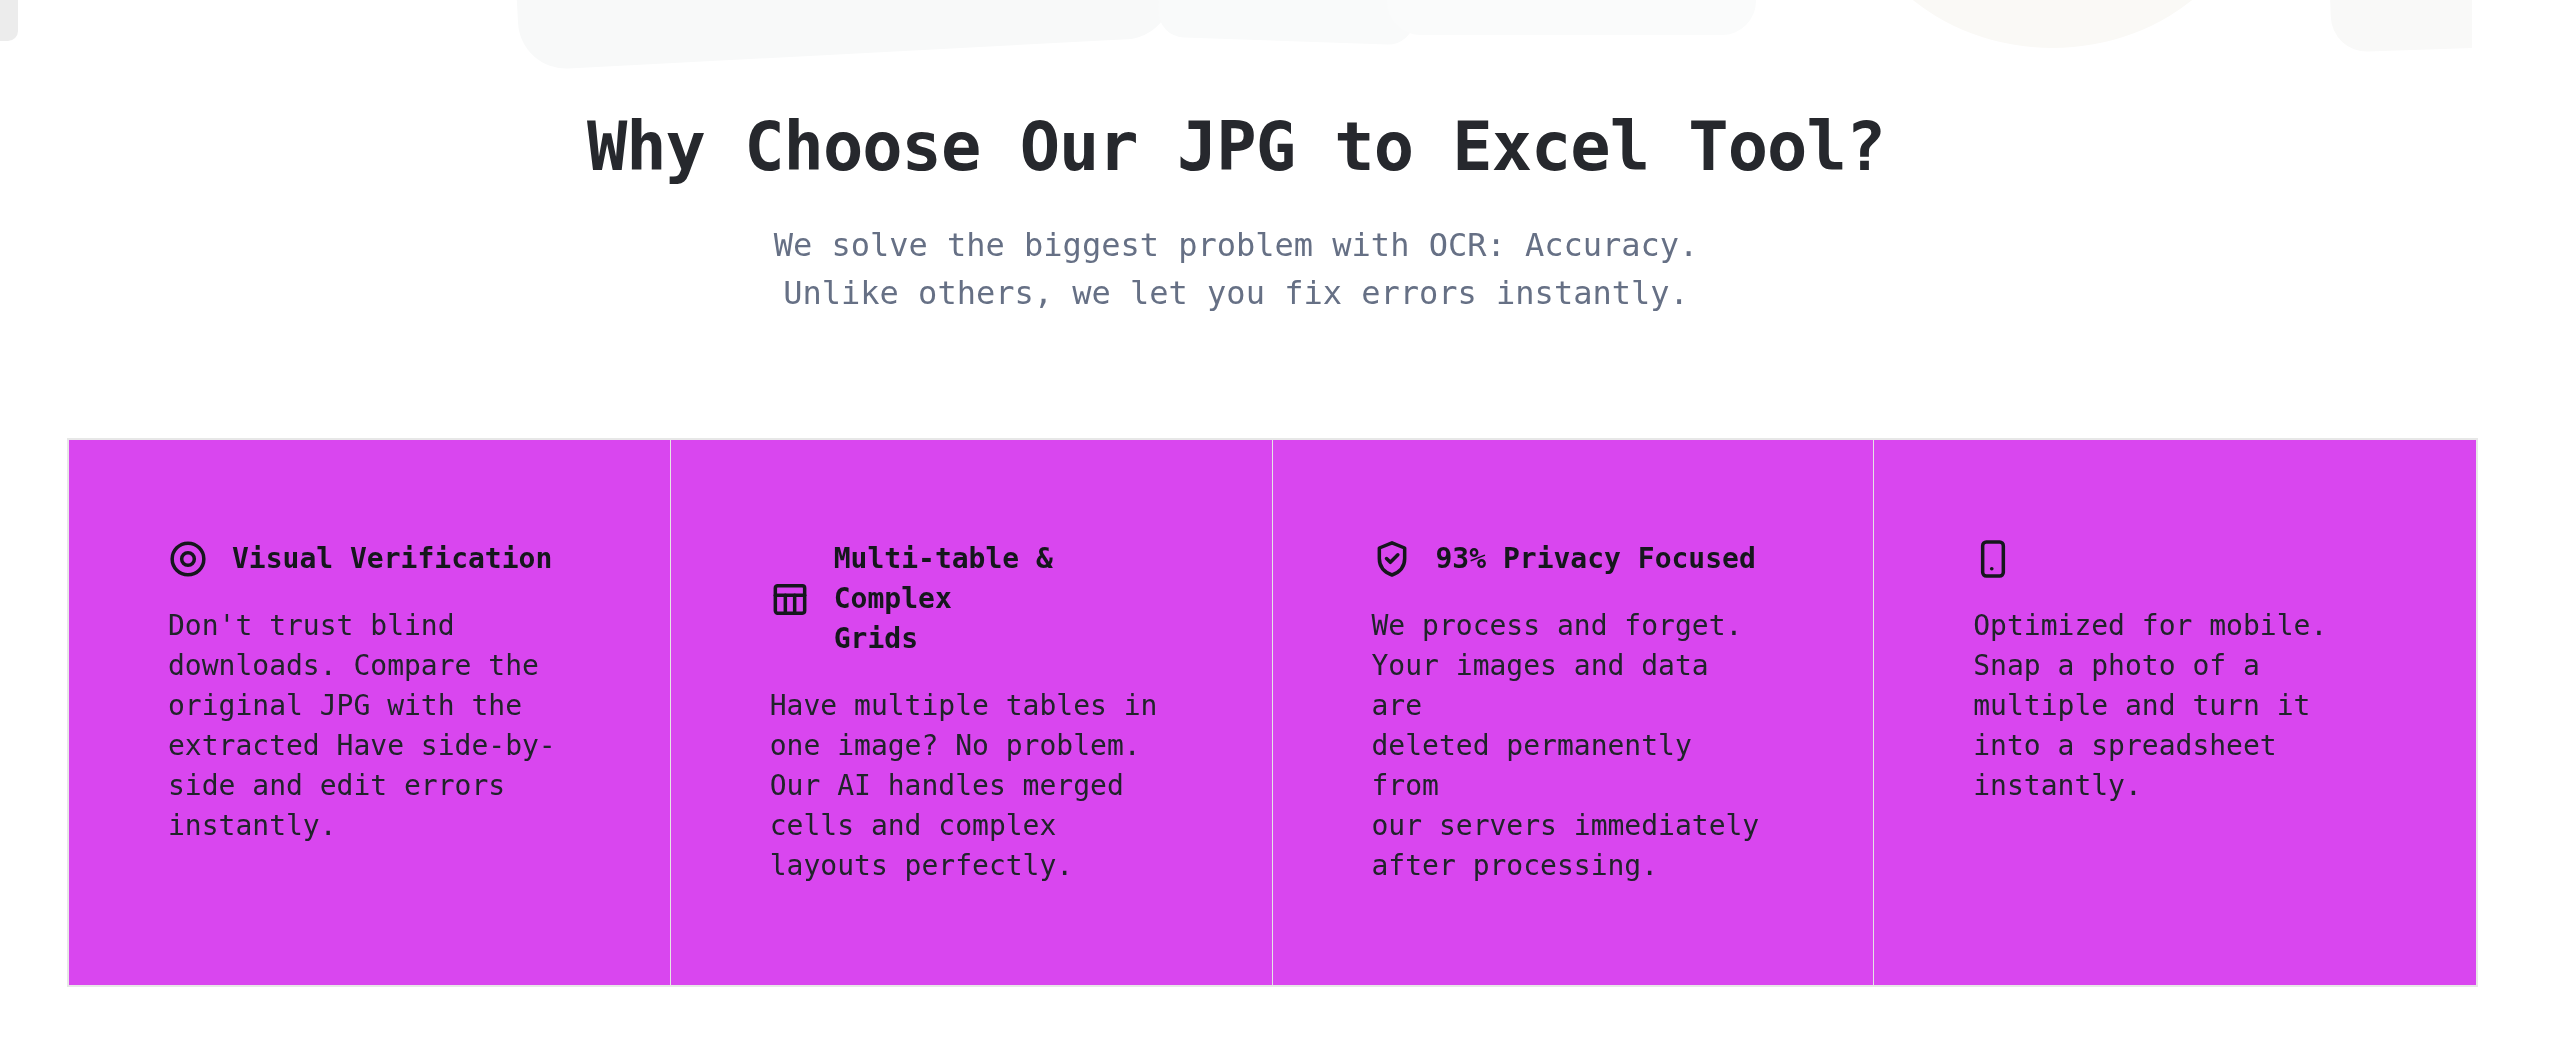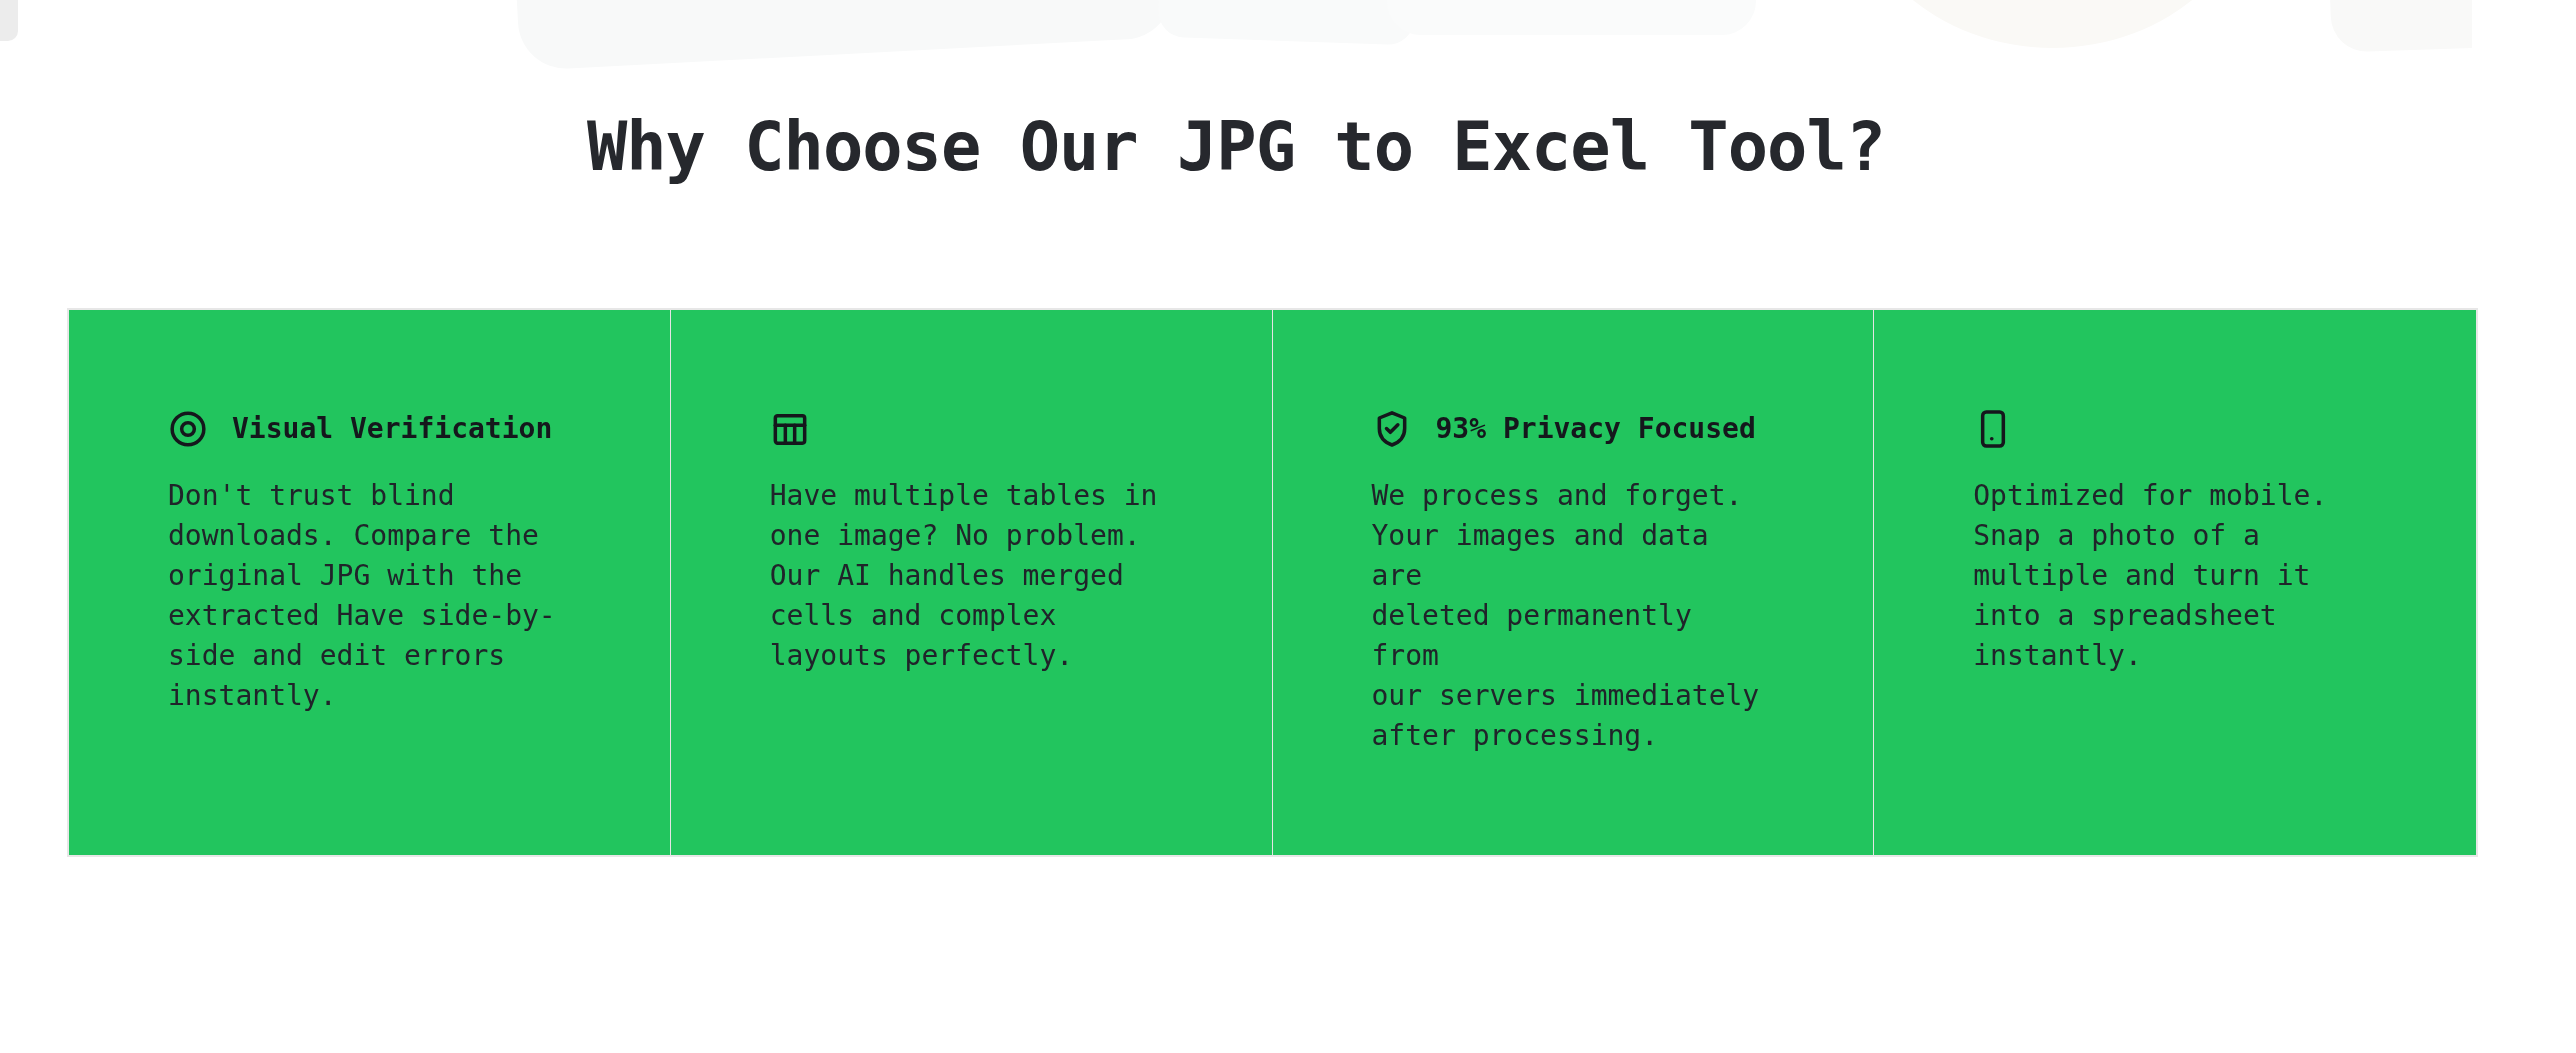--- a/index.html
+++ b/index.html
@@ -62,21 +62,21 @@
     display: grid;
     grid-template-columns: repeat(4, 1fr);
     border: 2px solid #e7e7e7;
     background: #ffffff;
     box-sizing: border-box;
   }
   .feature-card {
     padding: 99px;
     box-sizing: border-box;
     border-right: 1px solid #e4e4e4;
-    background: #22c55e;
+    background: #d946ef;
   }
   .feature-card:last-child { border-right: none; }
 
   .card-head {
     display: flex;
     align-items: center;
     gap: 24px;
   }
   .card-icon {
     width: 40px;
@@ -110,20 +110,22 @@
     <div class="blob blob-edge"></div>
     <div class="blob blob-a"></div>
     <div class="blob blob-b"></div>
     <div class="blob blob-c"></div>
     <div class="blob blob-d"></div>
     <div class="blob blob-e"></div>
   </div>
 
   <div class="section-header">
     <h2 class="section-title">Why Choose Our JPG to Excel Tool?</h2>
+    <p class="section-subtitle">We solve the biggest problem with OCR: Accuracy.
+Unlike others, we let you fix errors instantly.</p>
   </div>
 
   <div class="feature-grid">
 
     <div class="feature-card">
       <div class="card-head">
         <span class="card-icon">
           <svg viewBox="0 0 24 24" fill="none" stroke="currentColor" stroke-width="2.1" stroke-linecap="round" stroke-linejoin="round">
             <circle cx="12" cy="12" r="9.5"></circle>
             <circle cx="12" cy="12" r="3.8"></circle>
@@ -142,20 +144,22 @@
     <div class="feature-card">
       <div class="card-head">
         <span class="card-icon">
           <svg viewBox="0 0 24 24" fill="none" stroke="currentColor" stroke-width="2.1" stroke-linecap="round" stroke-linejoin="round">
             <rect x="3.2" y="4" width="17.6" height="16.5" rx="1.4"></rect>
             <line x1="3.2" y1="9.8" x2="20.8" y2="9.8"></line>
             <line x1="9.2" y1="9.8" x2="9.2" y2="20.5"></line>
             <line x1="14.8" y1="9.8" x2="14.8" y2="20.5"></line>
           </svg>
         </span>
+        <h3 class="card-title">Multi-table &amp; Complex
+Grids</h3>
       </div>
       <p class="card-body">Have multiple tables in
 one image? No problem.
 Our AI handles merged
 cells and complex
 layouts perfectly.</p>
     </div>
 
     <div class="feature-card">
       <div class="card-head">

